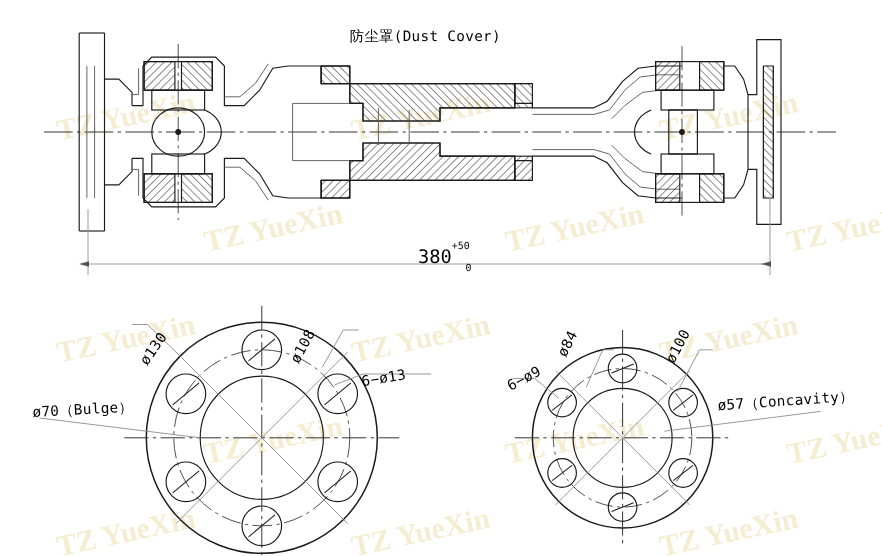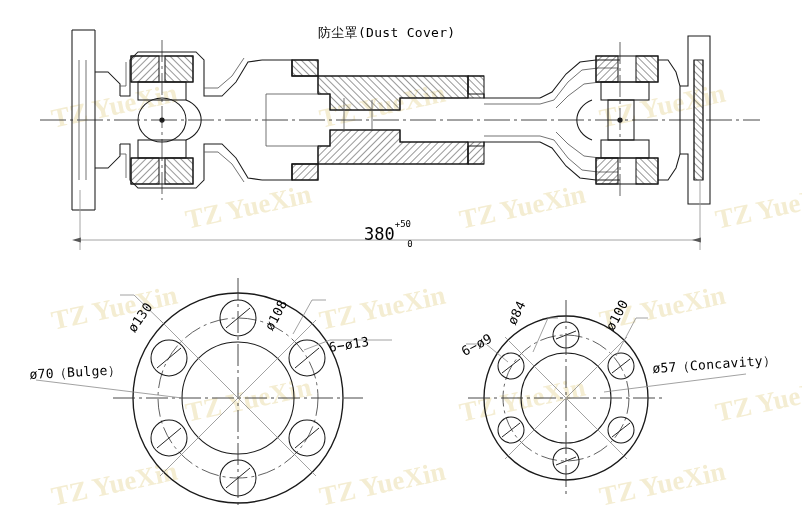--- a/index.html
+++ b/index.html
@@ -5,21 +5,21 @@
   html,body{margin:0;padding:0;background:#fff;}
   body{width:802px;height:505px;position:relative;overflow:hidden;
        font-family:"DejaVu Sans Mono","Liberation Mono",monospace;color:#000;}
   #stage{position:absolute;inset:0;width:802px;height:505px;}
   svg{position:absolute;top:0;left:0;}
   .wm{position:absolute;color:#f4edd2;font-family:"Liberation Serif",serif;
       font-size:27px;font-weight:700;white-space:nowrap;
       transform-origin:left center;pointer-events:none;user-select:none;}
   .lbl{position:absolute;white-space:nowrap;font-size:13px;letter-spacing:.3px;}
   .rot{transform-origin:left bottom;}
-  .dimtxt{position:absolute;font-size:17px;white-space:nowrap;}
+  .dimtxt{position:absolute;font-size:17px;white-space:nowrap;margin-left:16px;}
   sup.tolu{font-size:9px;position:relative;top:-6px;left:0px;}
   sub.toll{font-size:9px;position:relative;top:3px;left:-14px;}
 </style>
 </head>
 <body>
 
 <div id="stage">
 
   <div id="wm-layer">
       <div class="wm" style="left: 52px; top: 104px; transform: rotate(-12deg);">TZ YueXin</div>

